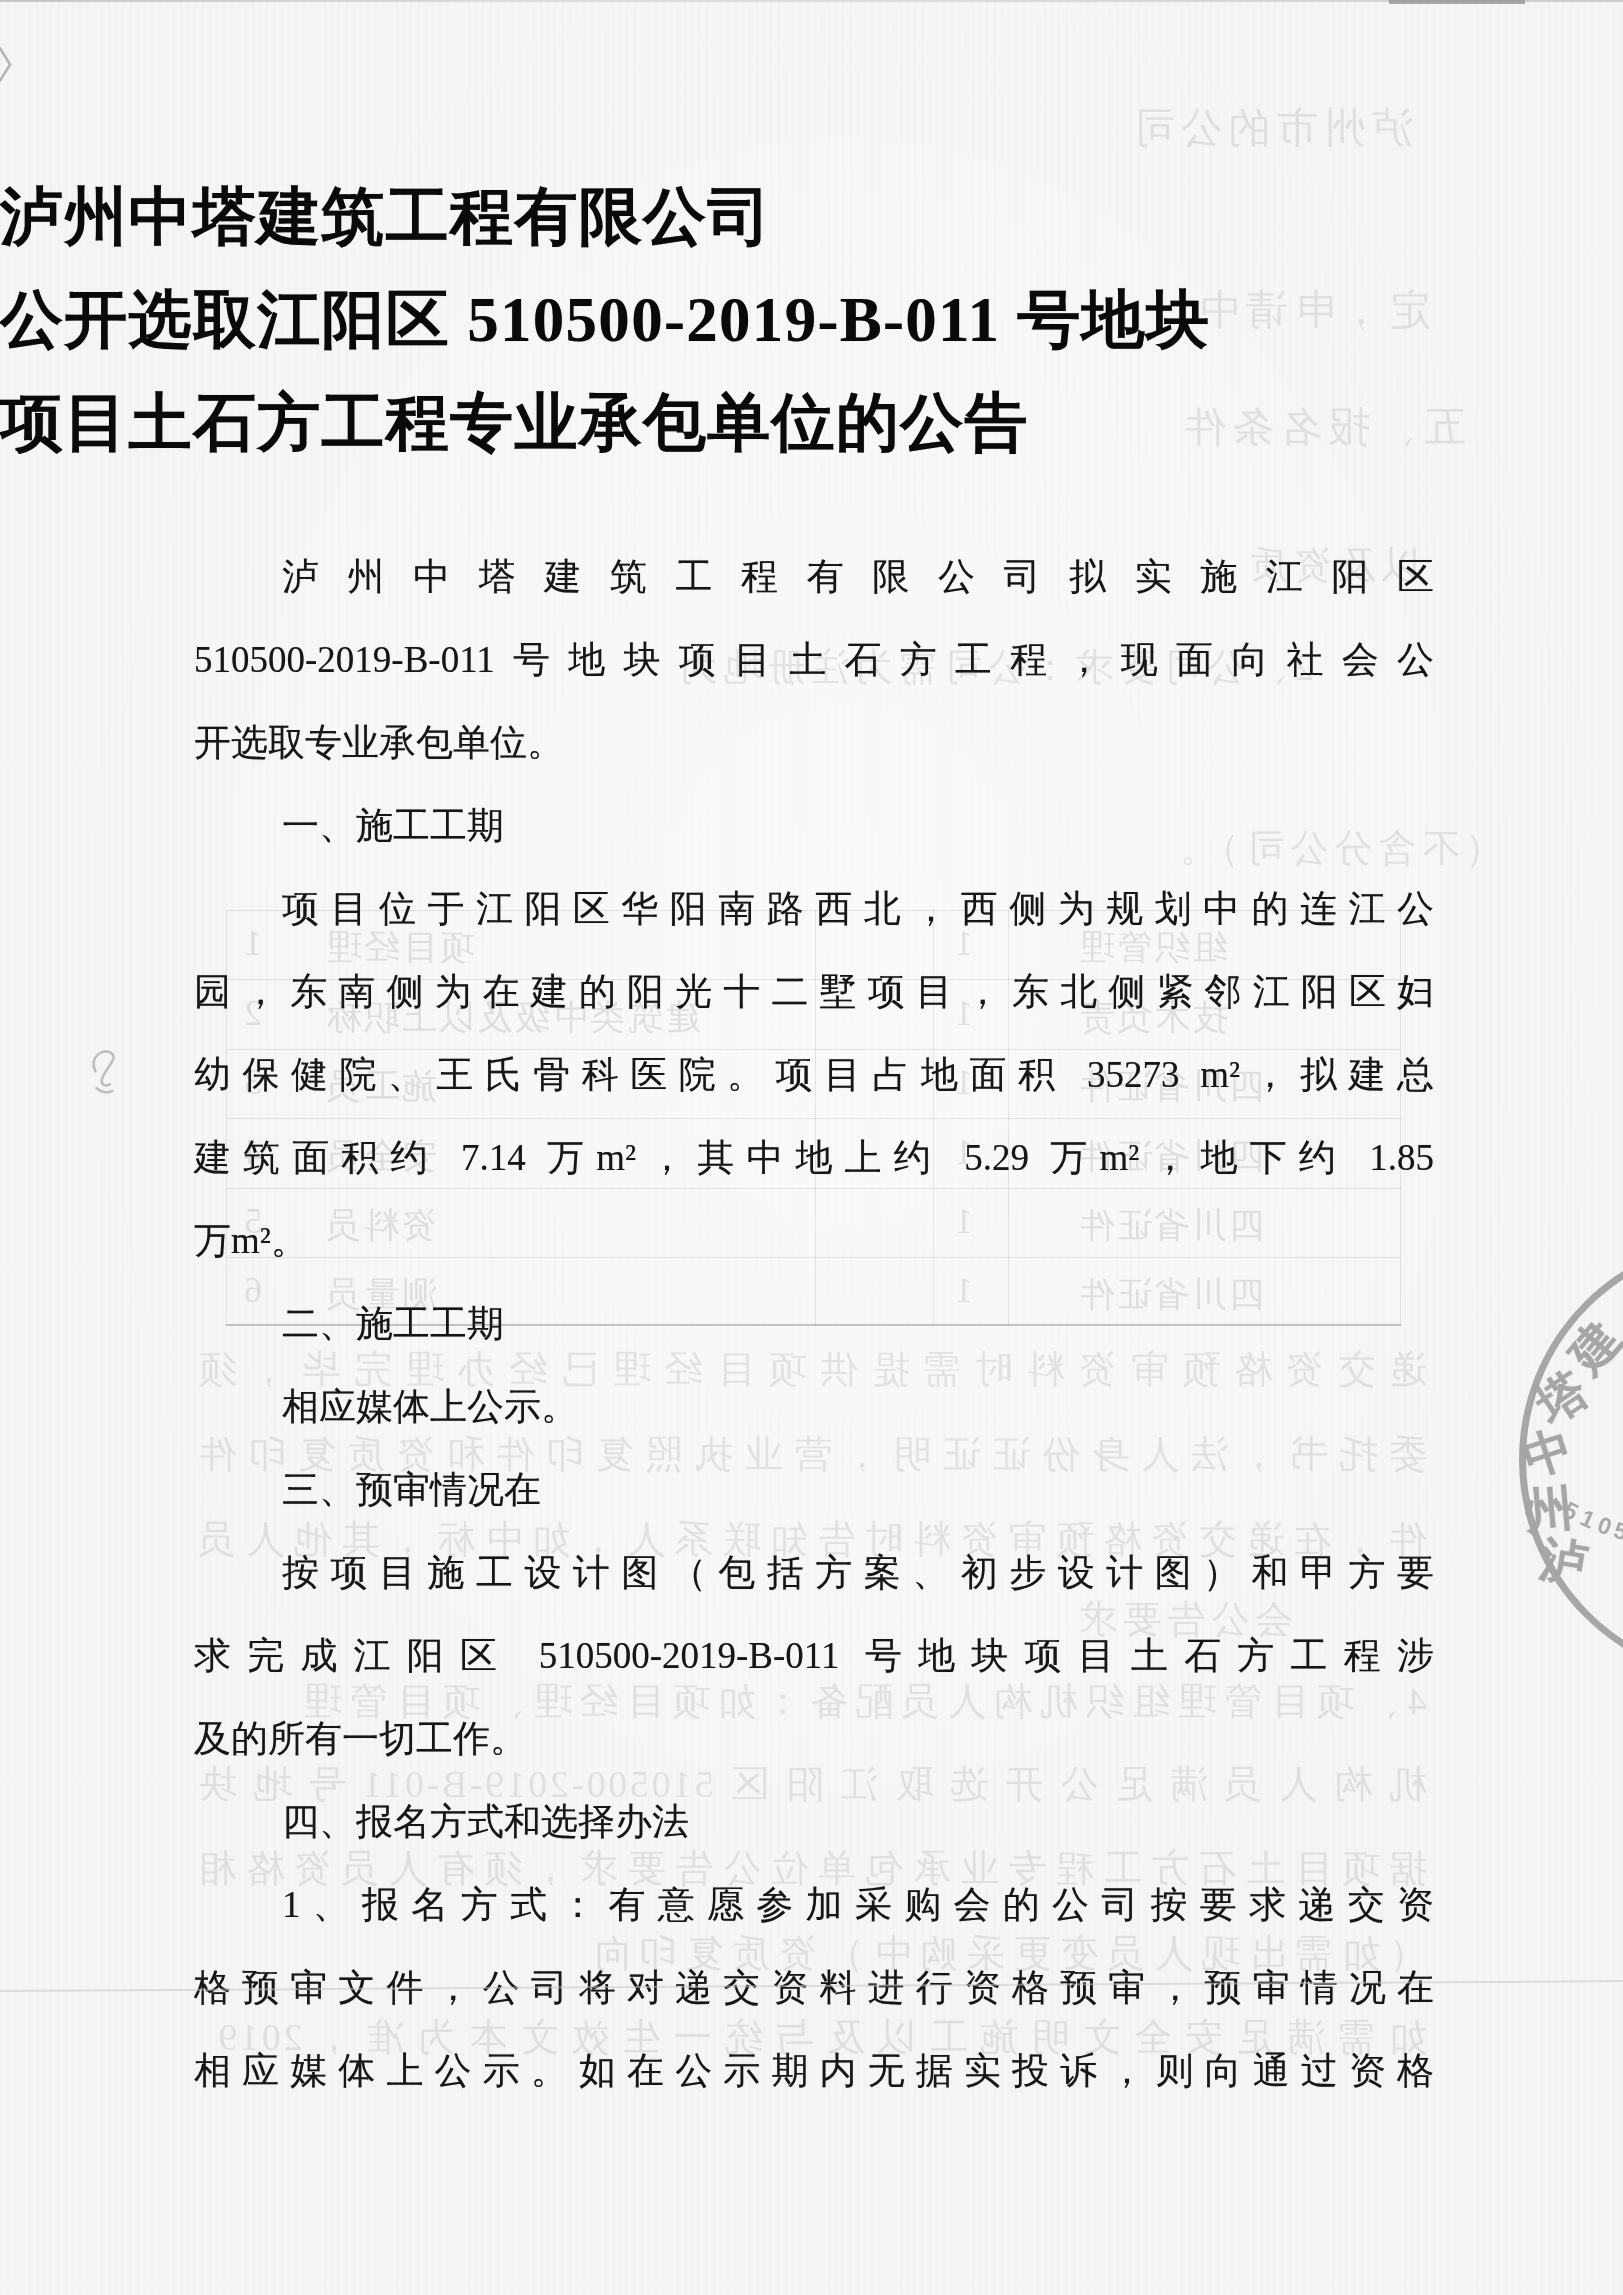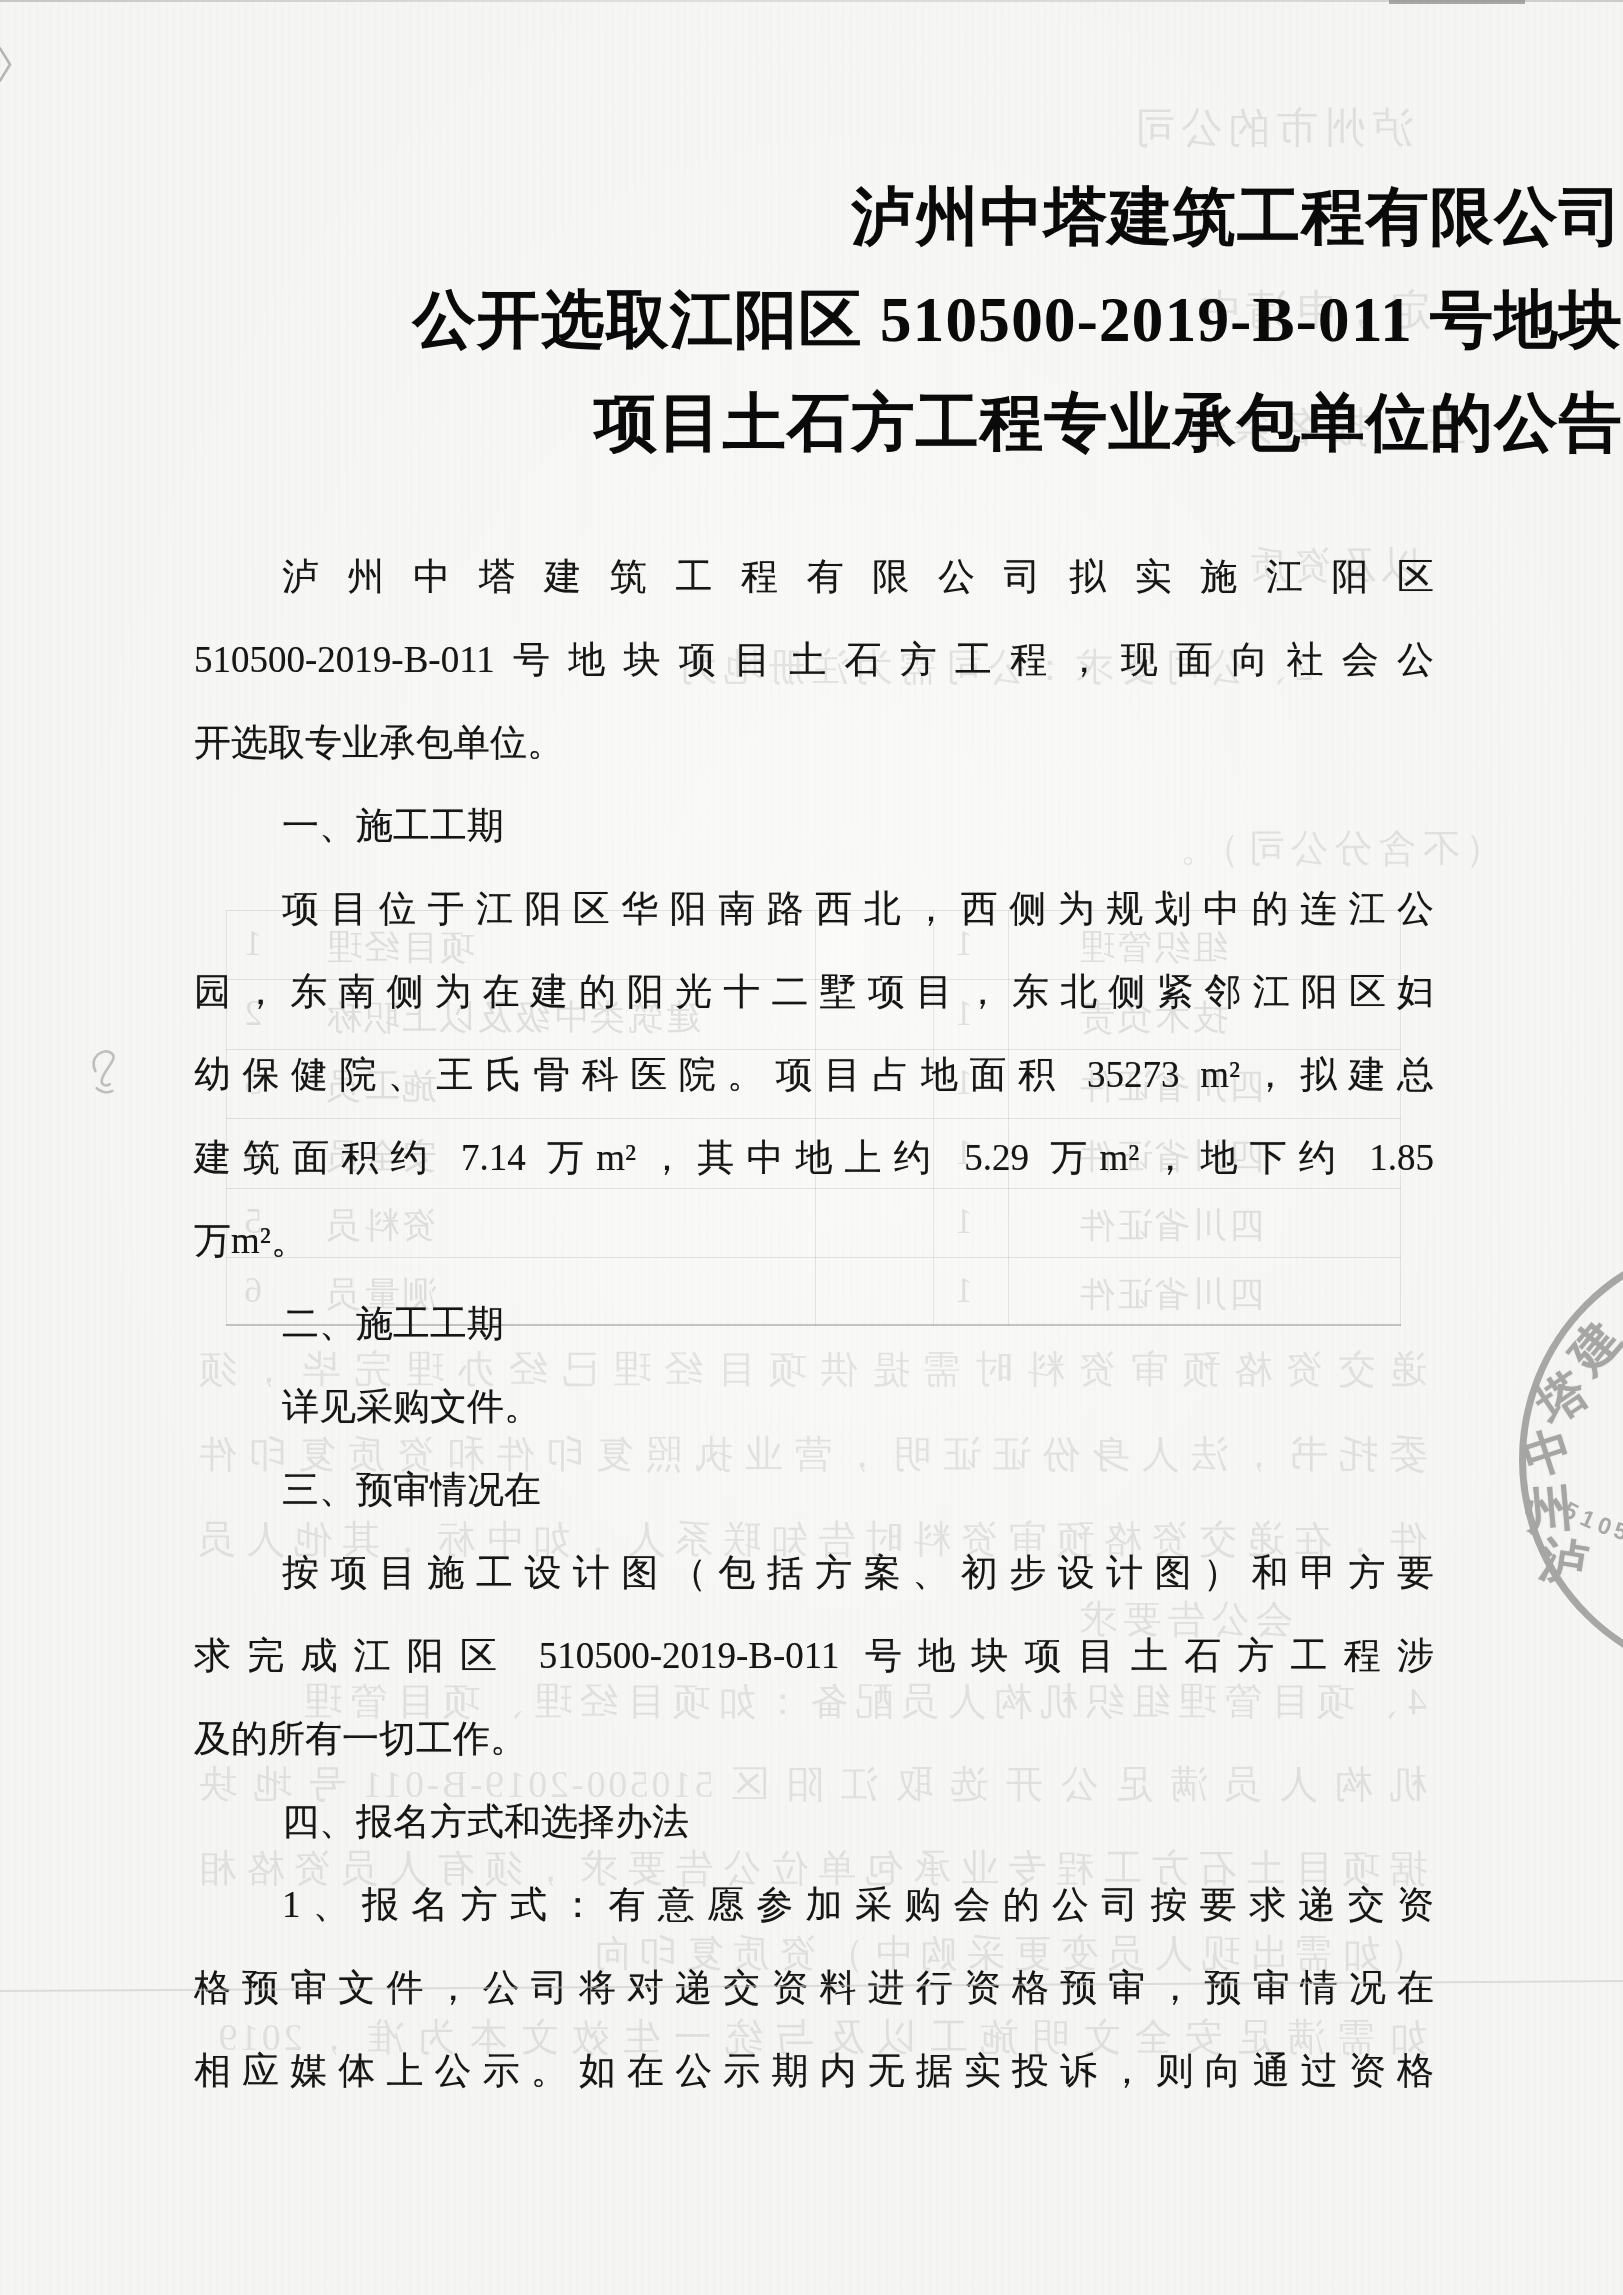--- a/index.html
+++ b/index.html
@@ -8,21 +8,21 @@
     background:
       radial-gradient(ellipse 1178px 1571px at 52% 42%, rgba(255,255,255,.5), rgba(255,255,255,0) 70%),
       repeating-linear-gradient(90deg, rgba(90,90,85,.015) 0 2px, rgba(0,0,0,0) 2px 7.2px),
       #f5f5f3;
     font-family:"Liberation Serif","DejaVu Serif",serif;
     color:#141414;
   }
   
   .title-block{position:absolute; left:0; top:166px; width:1623px;}
   .t-line{
-    text-align:right; font-size:63px; font-weight:700; line-height:103px;
+    text-align:left; font-size:63px; font-weight:700; line-height:103px;
     color:#0a0a0a; letter-spacing:1.3px; white-space:nowrap;
     text-shadow:0 0 0.7px rgba(0,0,0,.45);
   }
   
   .doc-body{position:absolute; left:194px; top:535px; width:1240px;}
   .bl{
     font-size:37px; line-height:83px; height:83px; overflow:visible;
     color:#161616; text-shadow:0 0 0.7px rgba(10,10,10,.42);
   }
   .jl{text-align:justify; text-align-last:justify;}
@@ -137,21 +137,21 @@
     <div class="bl ind jl">泸州中塔建筑工程有限公司拟实施江阳区</div>
     <div class="bl jl">510500-2019-B-011号地块项目土石方工程，现面向社会公</div>
     <div class="bl">开选取专业承包单位。</div>
     <div class="bl ind">一、施工工期</div>
     <div class="bl ind jl">项目位于江阳区华阳南路西北，西侧为规划中的连江公</div>
     <div class="bl jl">园，东南侧为在建的阳光十二墅项目，东北侧紧邻江阳区妇</div>
     <div class="bl jl">幼保健院、王氏骨科医院。项目占地面积 35273 m²，拟建总</div>
     <div class="bl jl">建筑面积约 7.14 万m²，其中地上约 5.29 万m²，地下约 1.85</div>
     <div class="bl">万m²。</div>
     <div class="bl ind">二、施工工期</div>
-    <div class="bl ind">详见采购文件。</div>
+    <div class="bl ind">相应媒体上公示。</div>
     <div class="bl ind">三、预审情况在</div>
     <div class="bl ind jl">按项目施工设计图（包括方案、初步设计图）和甲方要</div>
     <div class="bl jl">求完成江阳区 510500-2019-B-011 号地块项目土石方工程涉</div>
     <div class="bl">及的所有一切工作。</div>
     <div class="bl ind">四、报名方式和选择办法</div>
     <div class="bl ind jl">1、报名方式：有意愿参加采购会的公司按要求递交资</div>
     <div class="bl jl">格预审文件，公司将对递交资料进行资格预审，预审情况在</div>
     <div class="bl jl">相应媒体上公示。如在公示期内无据实投诉，则向通过资格</div>
   </div>
 

